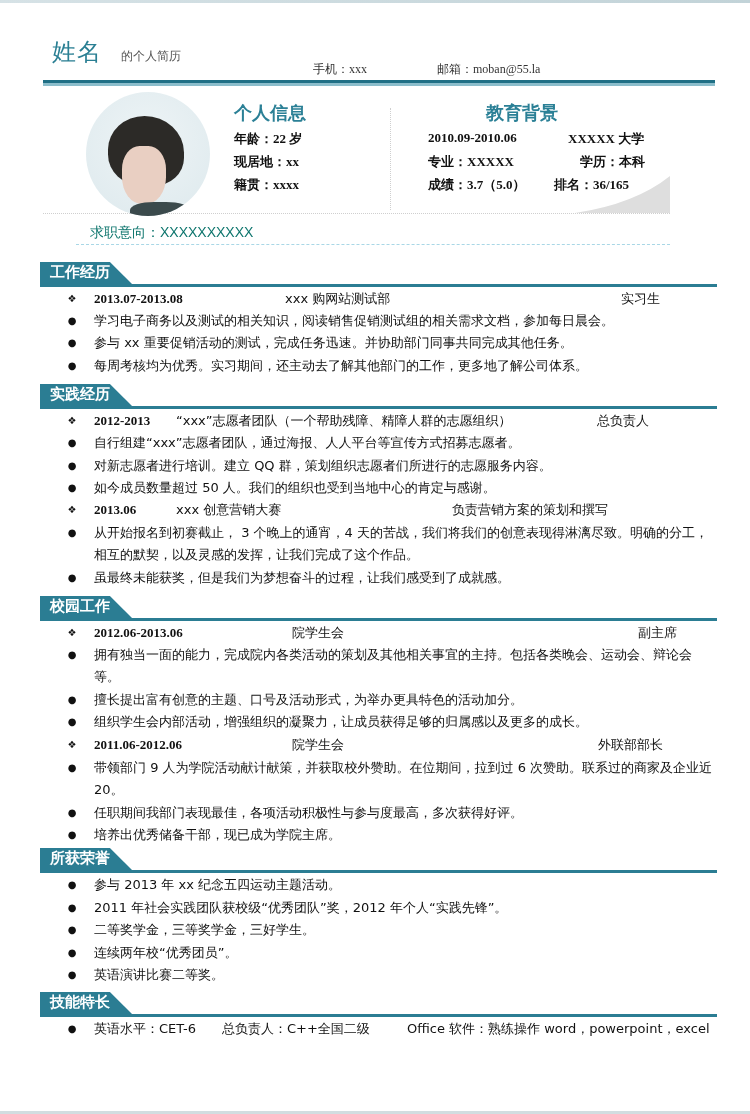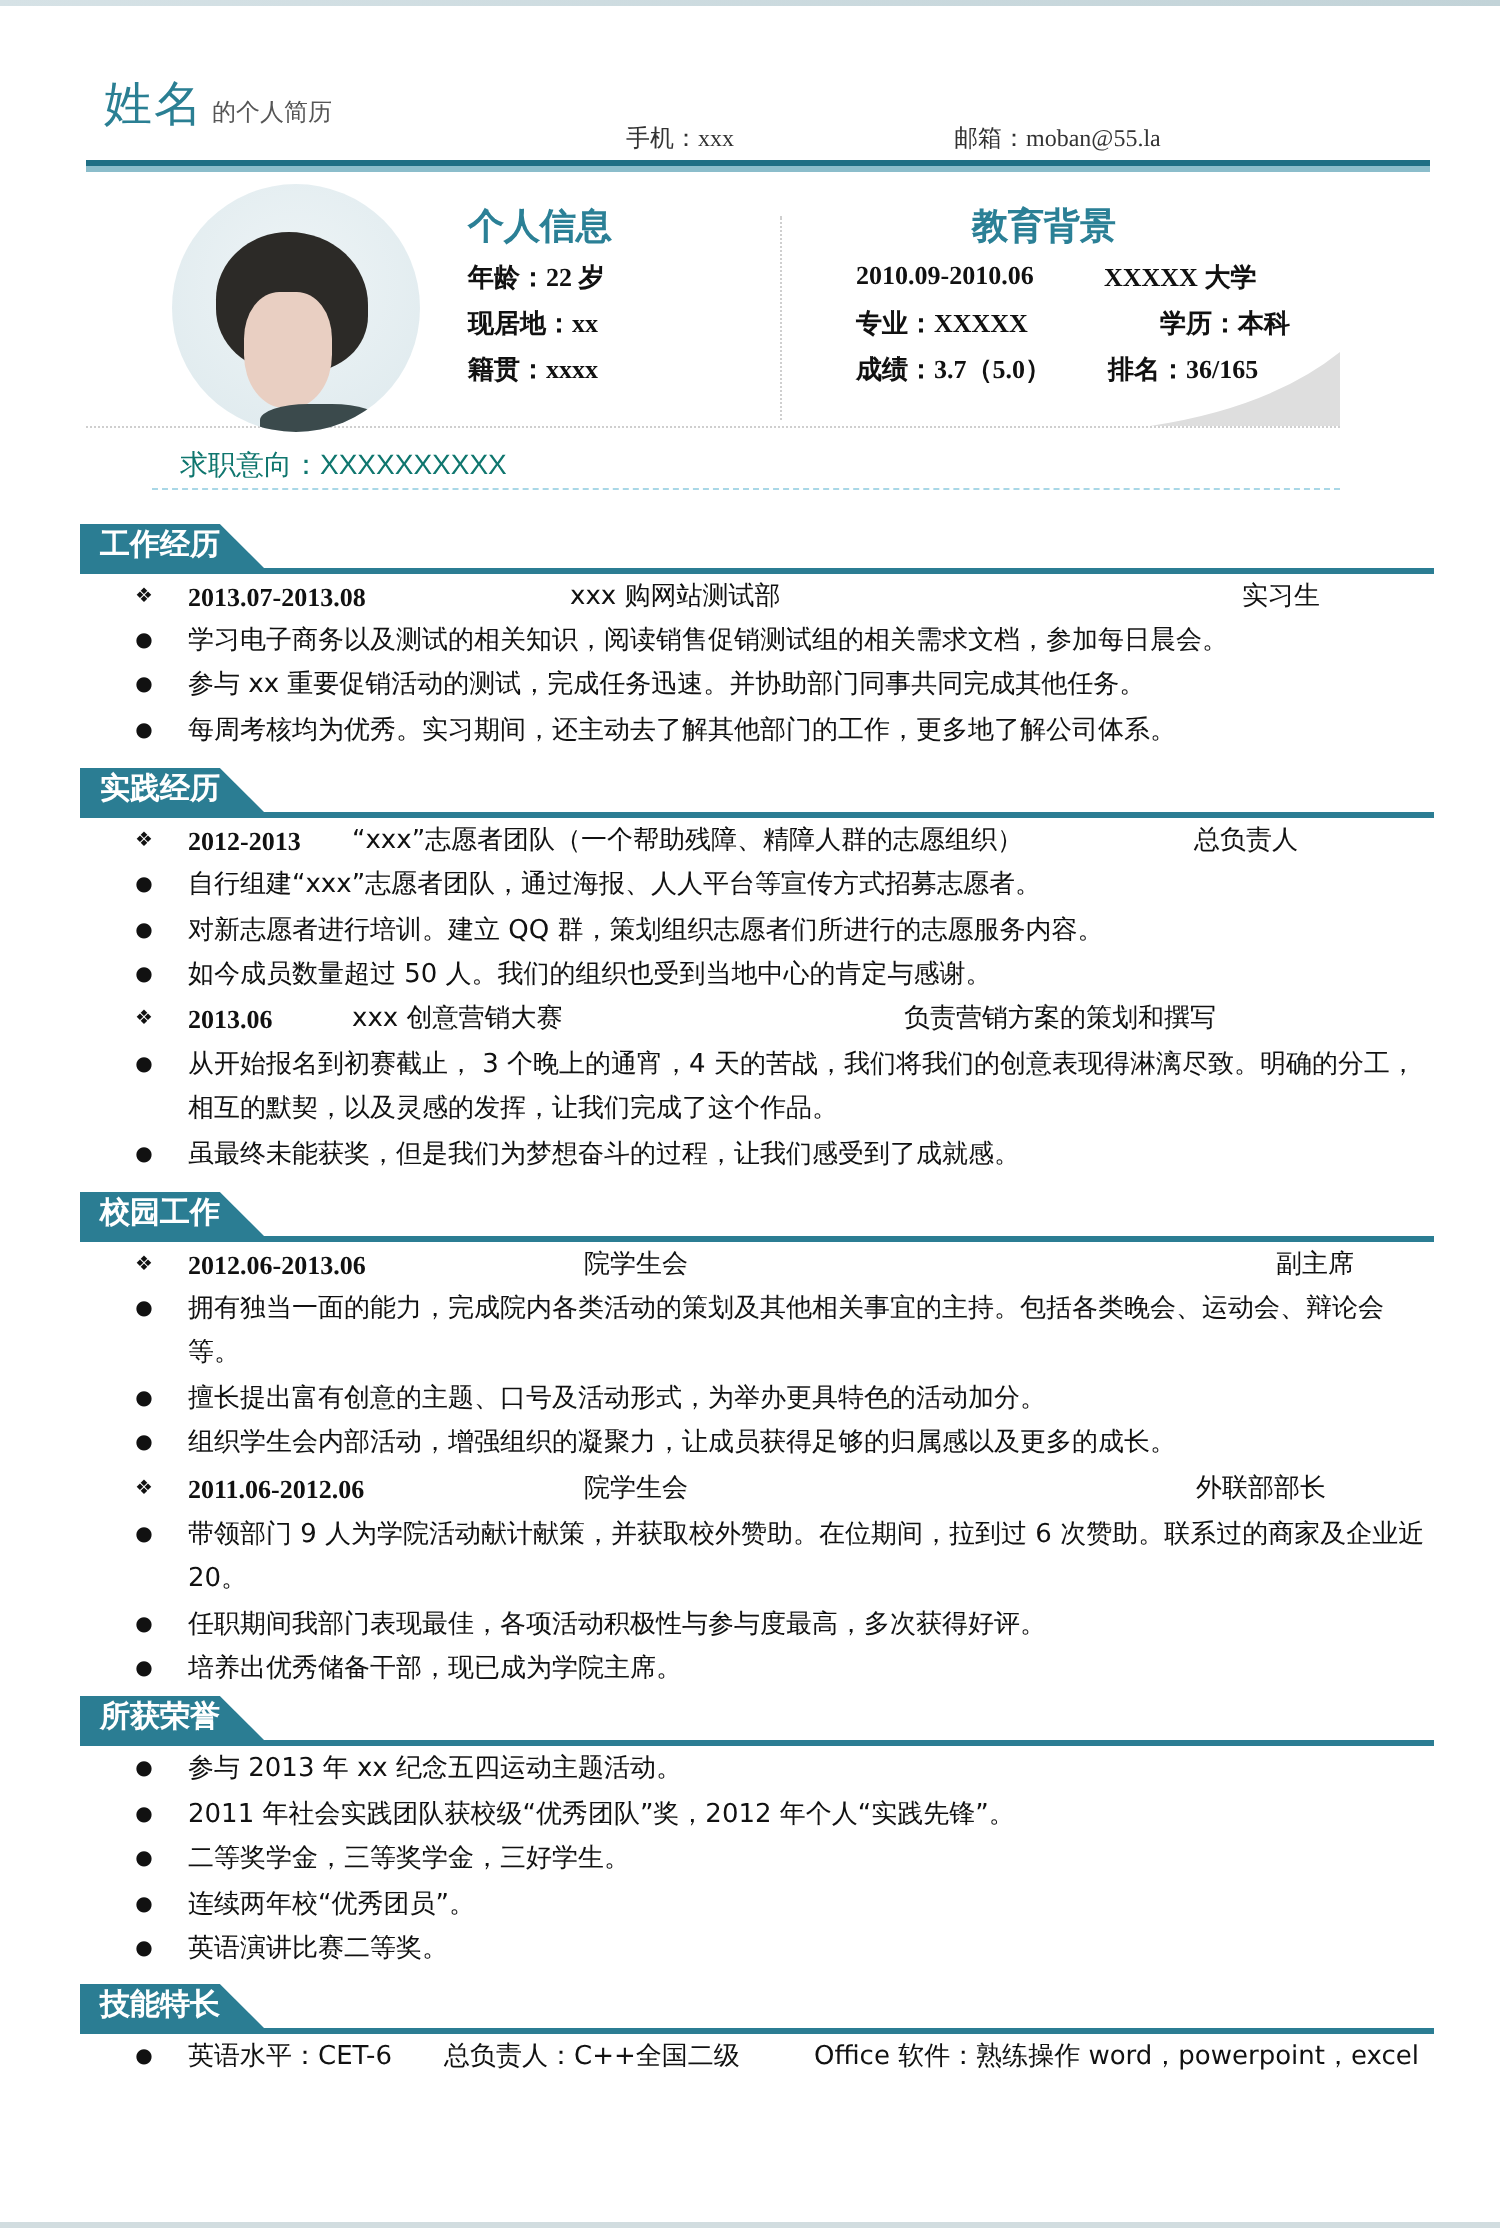--- a/index.html
+++ b/index.html
@@ -3,21 +3,21 @@
 <meta charset="utf-8">
 <style>
   * { margin: 0; padding: 0; box-sizing: border-box; }
   html, body { width: 750px; height: 1114px; background: #ffffff; overflow: hidden; }
   body { font-family: "DejaVu Sans", "Liberation Sans", sans-serif; color: #111; position: relative; }
   .topbar { position: absolute; left: 0; top: 0; width: 750px; height: 3px; background: linear-gradient(90deg, #d6e2e6, #c2d3d8); }
   .bottombar { position: absolute; left: 0; bottom: 0; width: 750px; height: 3px; background: #d2dde0; }
 
   .title { position: absolute; left: 52px; top: 36px; color: #2a7f93; }
   .title .name { font-size: 24px; font-family: "DejaVu Serif", "Liberation Serif", serif; font-weight: normal; letter-spacing: 1px; }
-  .title .sub { font-size: 12px; color: #555; margin-left: 4px; }
+  .title .sub { font-size: 12px; color: #555; margin-left: 19px; }
 
   .contact { position: absolute; top: 61px; font-size: 12px; color: #333; font-family: "Liberation Serif", serif; }
   .contact .lbl { font-family: "DejaVu Sans", sans-serif; }
 
   .hr-main { position: absolute; left: 43px; top: 80px; width: 672px; height: 6px; }
   .hr-main .dark { height: 3px; background: #1f6f85; }
   .hr-main .light { height: 3px; background: #8bbdcb; }
 
   .photo { position: absolute; left: 86px; top: 92px; width: 124px; height: 124px; border-radius: 50%; overflow: hidden; background: radial-gradient(circle at 50% 40%, #eef4f6 0%, #dde9ed 100%); }
   .photo .hair { position: absolute; left: 22px; top: 24px; width: 76px; height: 70px; background: #2c2a27; border-radius: 48% 52% 40% 45%; }
@@ -54,21 +54,21 @@
 <body>
 
 <div class="topbar"></div>
 
 <div class="title">
   <span class="name">姓名</span><span class="sub">的个人简历</span>
 </div>
 <div class="contact" style="left:313px;">
   <span class="lbl">手机：</span><span>xxx</span>
 </div>
-<div class="contact" style="left:444px;padding-left:33px;">
+<div class="contact" style="left:404px;padding-left:33px;">
   <span class="lbl">邮箱：</span><span>moban@55.la</span>
 </div>
 <div class="hr-main">
     <div class="dark"></div>
     <div class="light"></div>
   </div>
 
 <div class="info-box"></div>
 <div class="divider-v"></div>
 <div class="swoosh"></div>
@@ -85,21 +85,21 @@
 </div>
 <div class="info-row" style="left:234px; top:153px;">
   <span>现居地：</span><span class="v">xx</span>
 </div>
 <div class="info-row" style="left:234px; top:176px;">
   <span>籍贯：</span><span class="v">xxxx</span>
 </div>
 
 <div class="sec-title" style="left:486px; top:101px;">教育背景</div>
 <div class="info-row" style="left:428px; top:130px;"><span class="v">2010.09-2010.06</span></div>
-<div class="info-row" style="left:552px; top:130px;text-align:center;"><span class="v">XXXXX 大学</span></div>
+<div class="info-row" style="left:568px; top:130px;text-align:center;"><span class="v">XXXXX 大学</span></div>
 <div class="info-row" style="left:428px; top:153px;">
   <span>专业：</span><span class="v">XXXXX</span>
 </div>
 <div class="info-row" style="left:552px; top:153px;margin-left:28px;">
   <span>学历：</span><span>本科</span>
 </div>
 <div class="info-row" style="left:428px; top:176px;">
   <span>成绩：</span><span class="v">3.7（5.0）</span>
 </div>
 <div class="info-row" style="left:554px; top:176px;">

